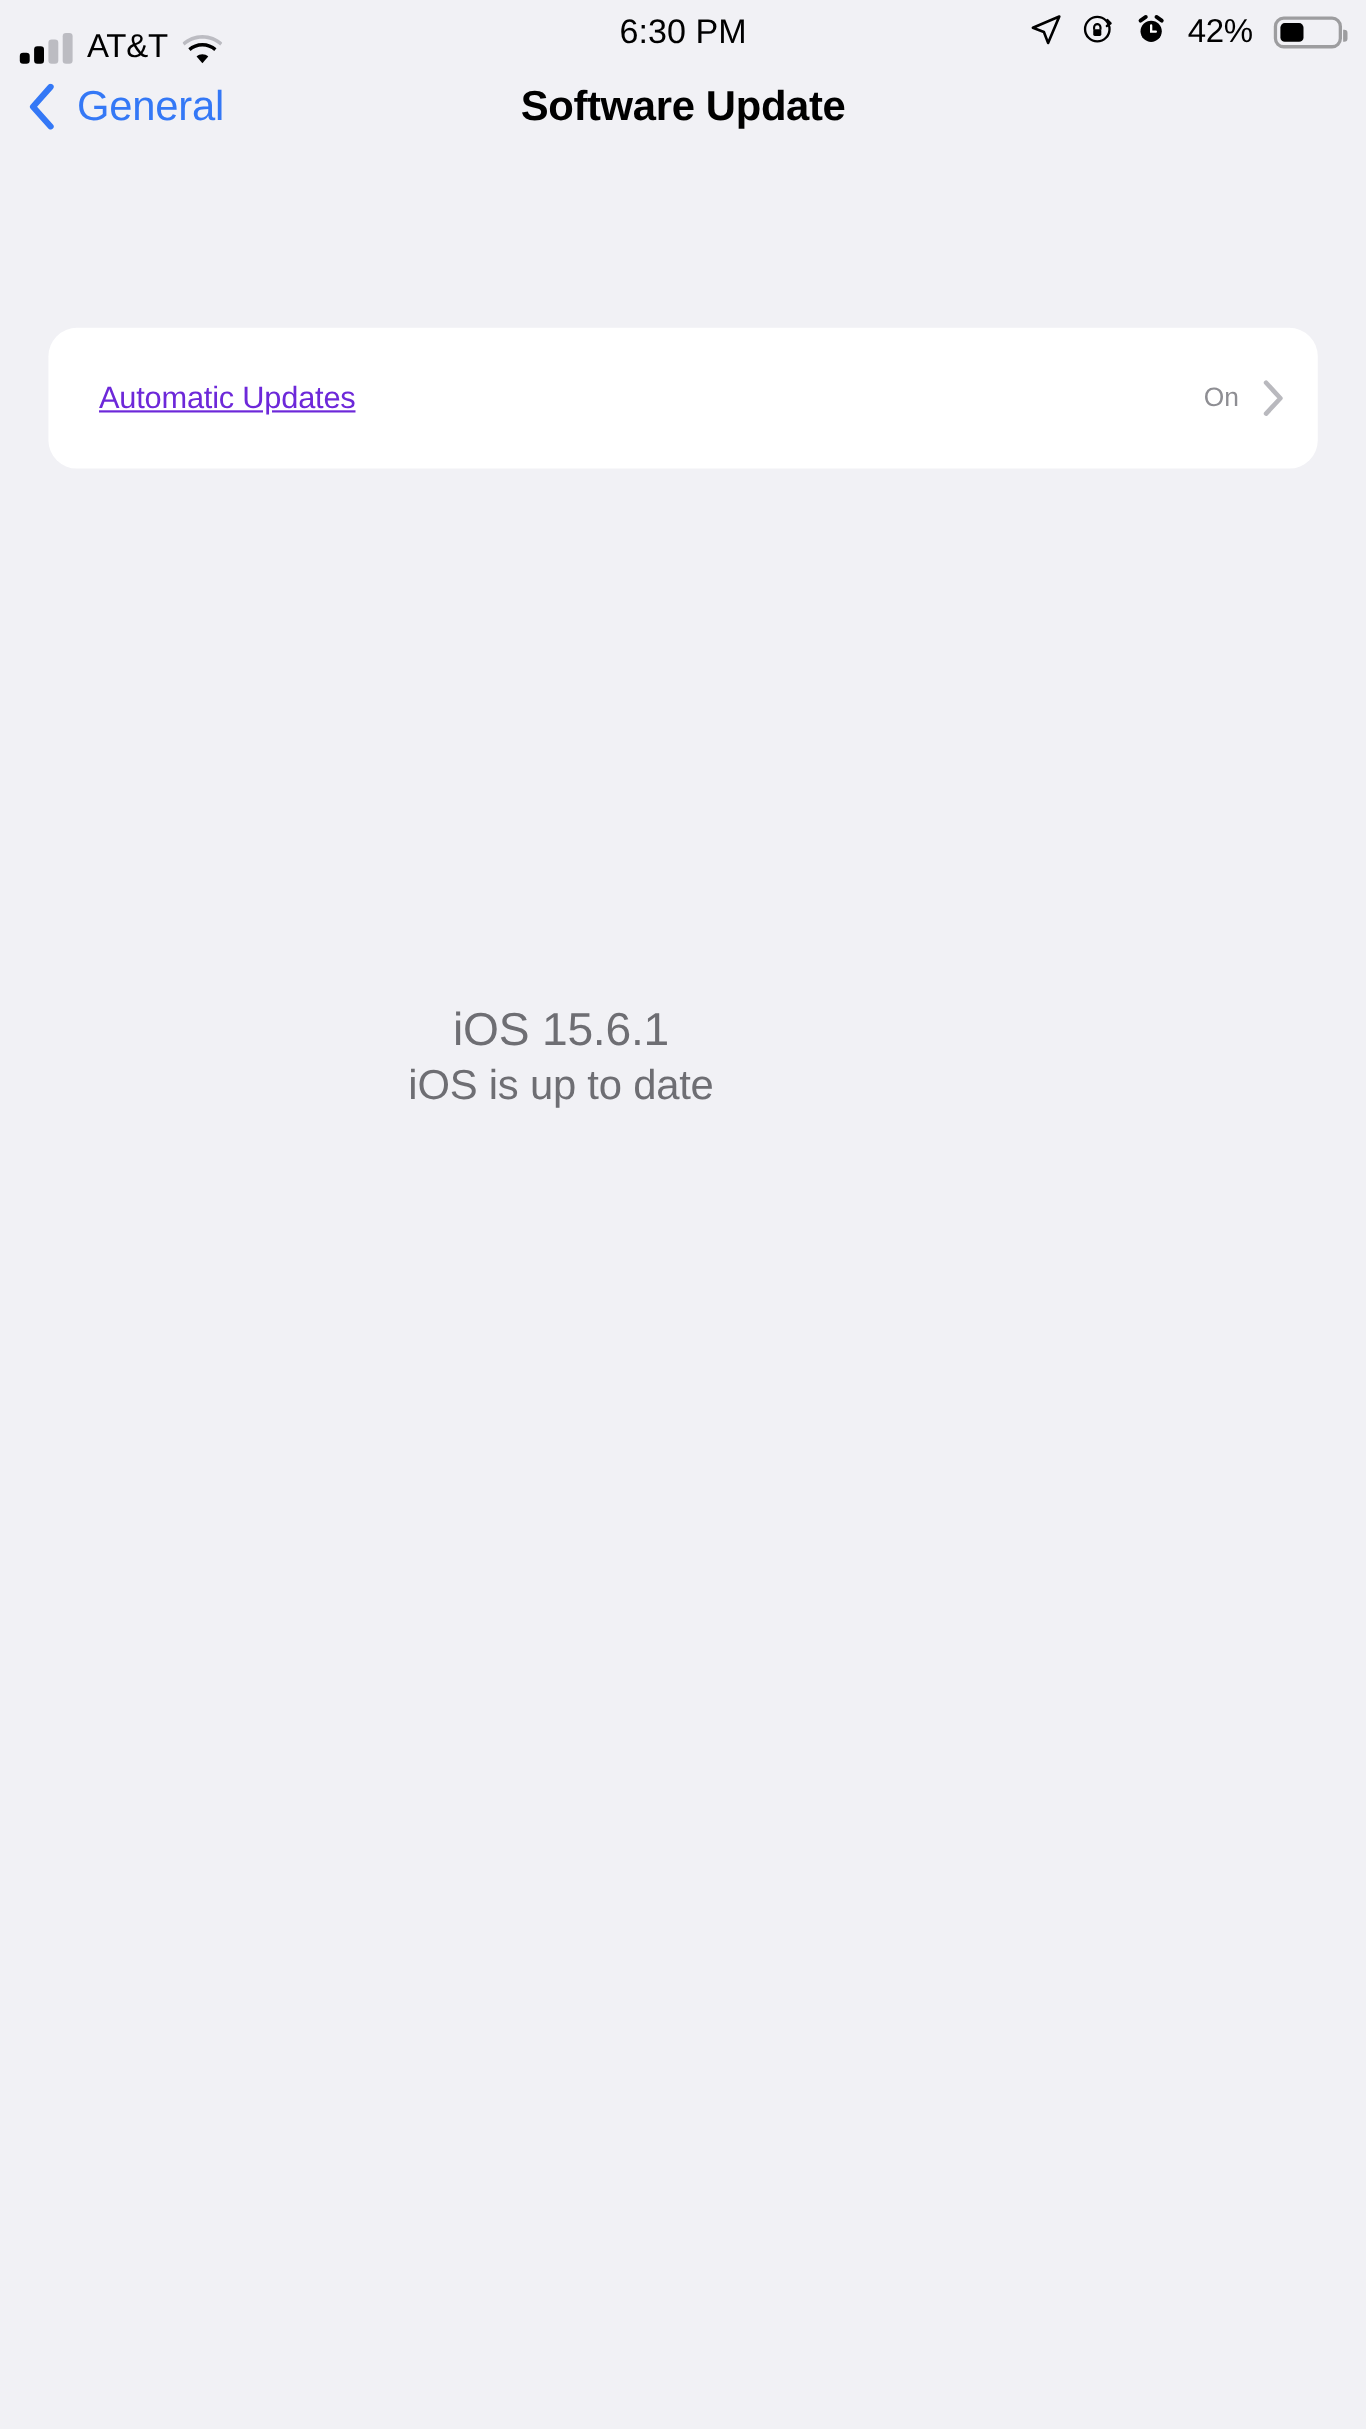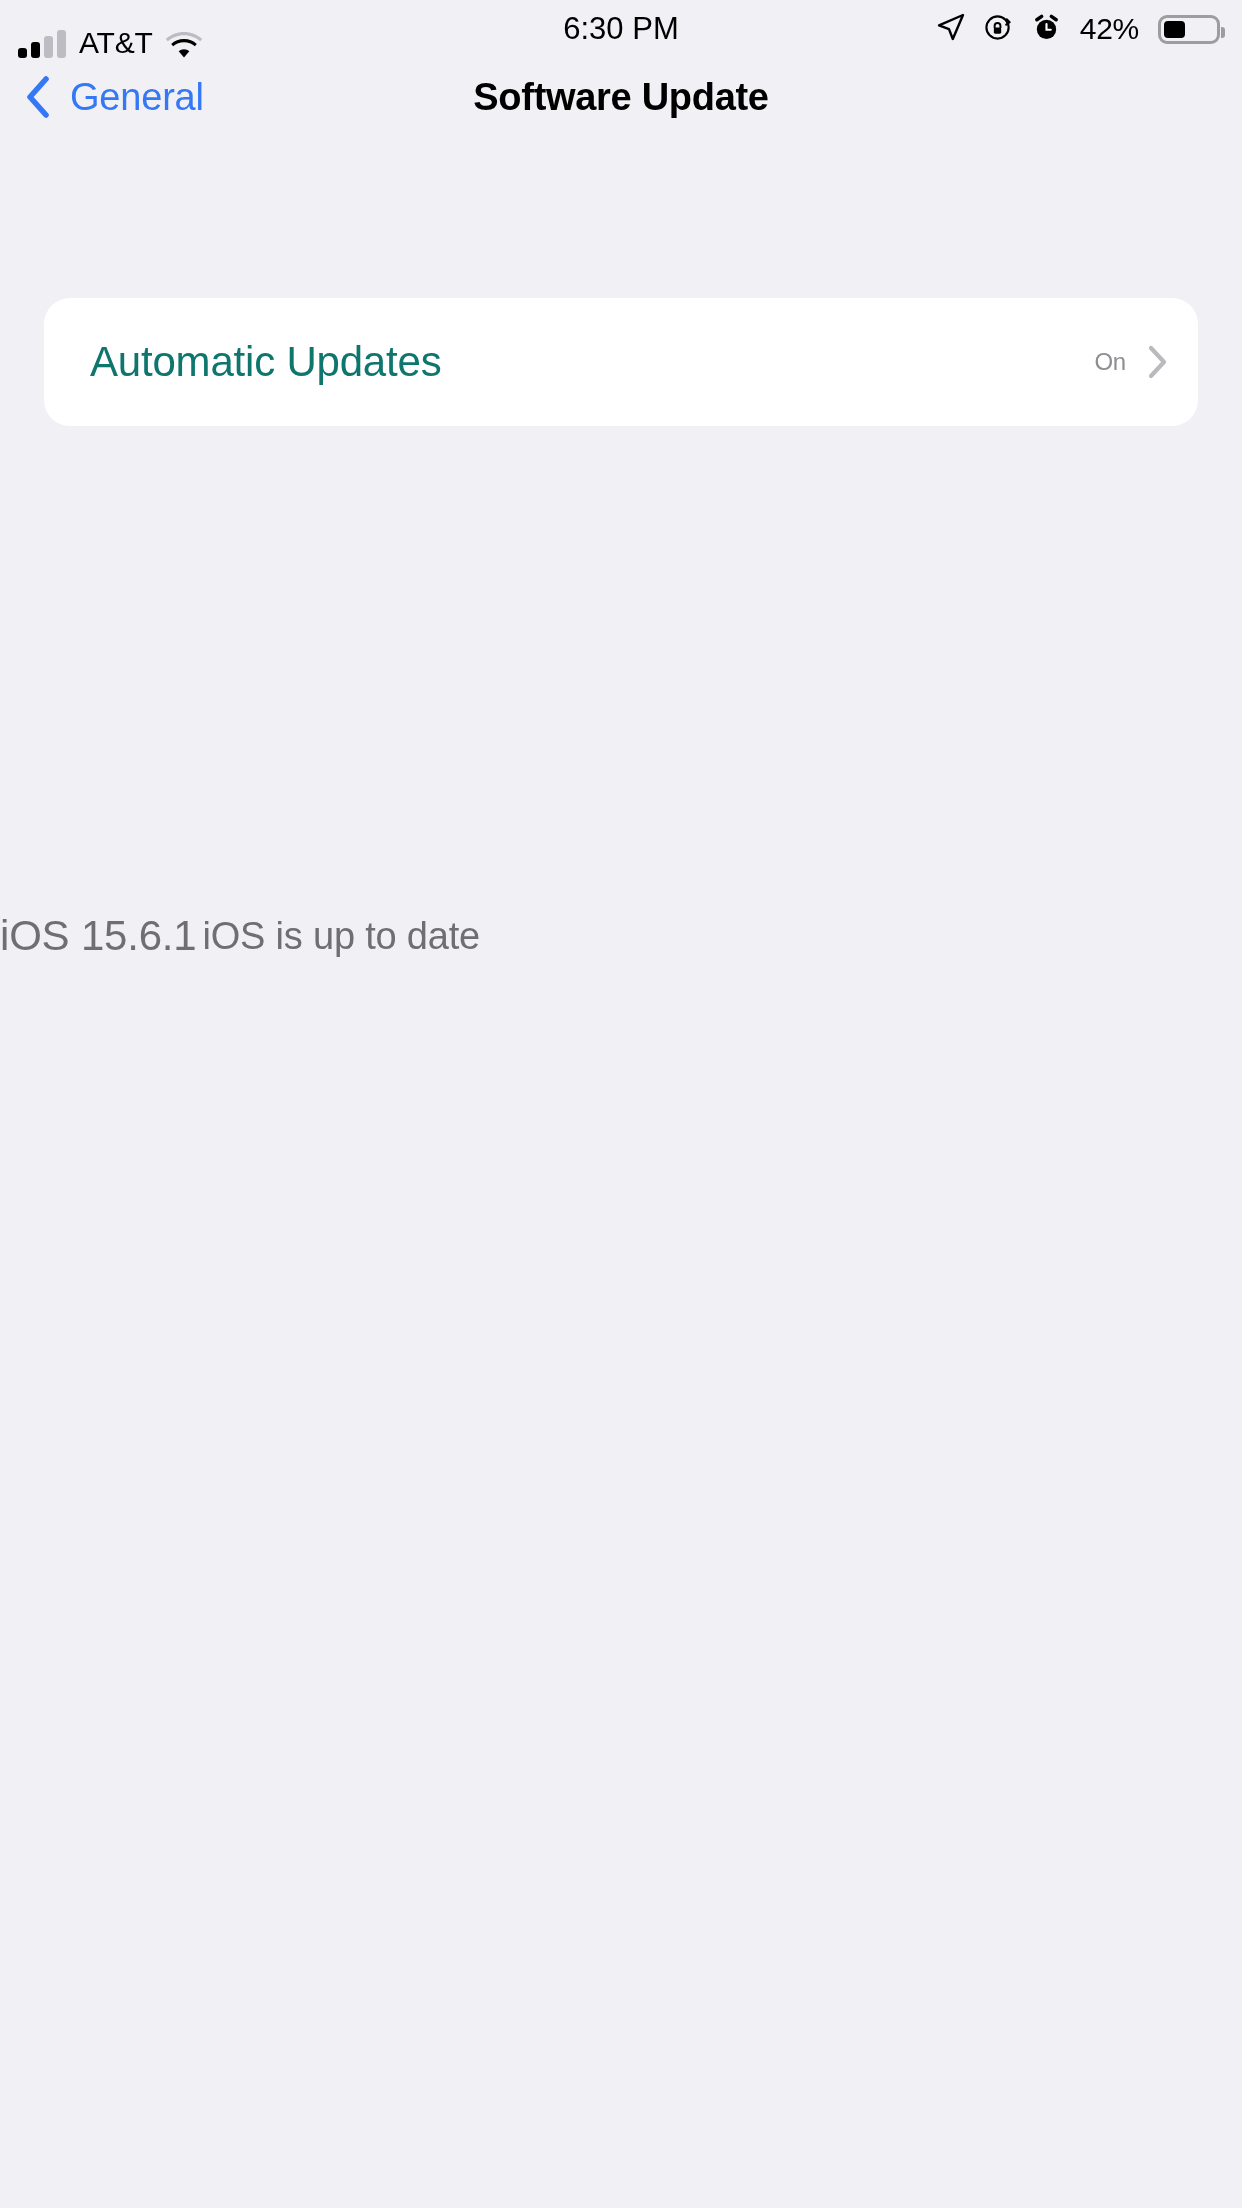--- a/index.html
+++ b/index.html
@@ -81,33 +81,34 @@
     border-radius:26px;
     overflow:hidden;
   }
   .row{
     height:128px;
     display:flex; align-items:center;
     padding:0 30px 0 46px;
     cursor:pointer;
   }
   .row-label{
-    font-size:42px; color:#0f766e; letter-spacing:-0.2px;
+    font-size:28px; color:#6d28d9; letter-spacing:-0.2px;
     flex:1 1 auto;
+    text-decoration:underline;
   }
   .row-value{
     font-size:24px; color:#8E8E93; letter-spacing:-0.2px;
     margin-right:22px;
   }
   .chev-right{ width:20px; height:34px; flex:0 0 auto; }
 
   
   .version-block{
     position:absolute; left:0; top:912px; width:1020px;
-    display:flex; align-items:center;
+    display:flex; flex-direction:column; align-items:center;
     gap:6px;
   }
   .version-line{
     font-size:42px; color:#6E6E73; letter-spacing:-0.2px;
   }
   .status-line{
     font-size:38px; color:#6E6E73; letter-spacing:-0.2px;
   }
 </style>
 </head>

